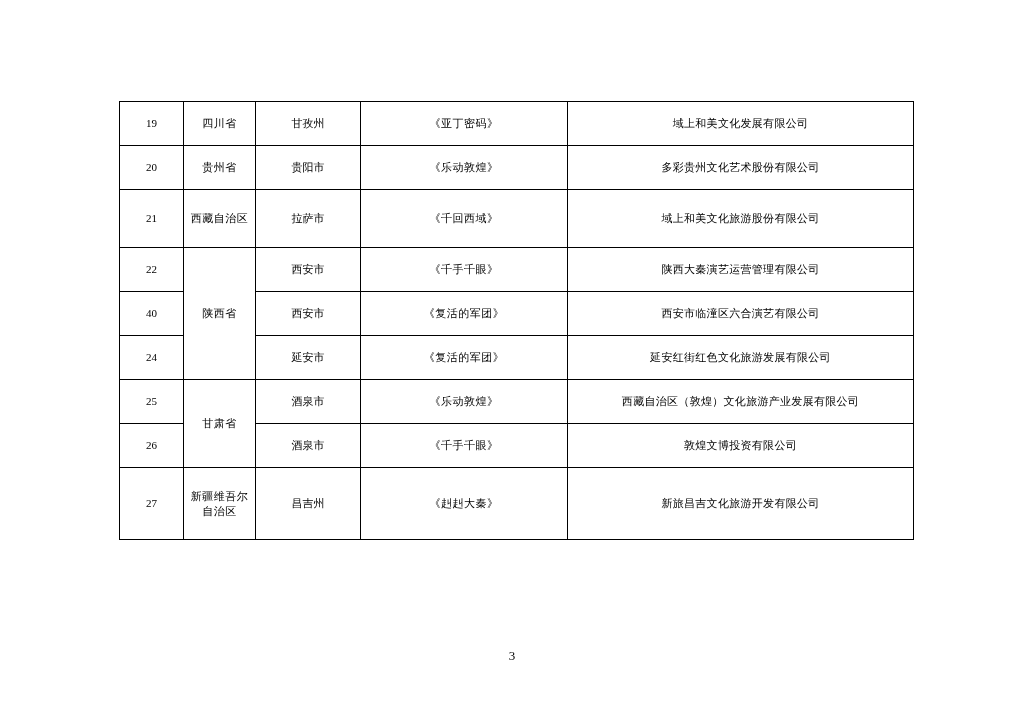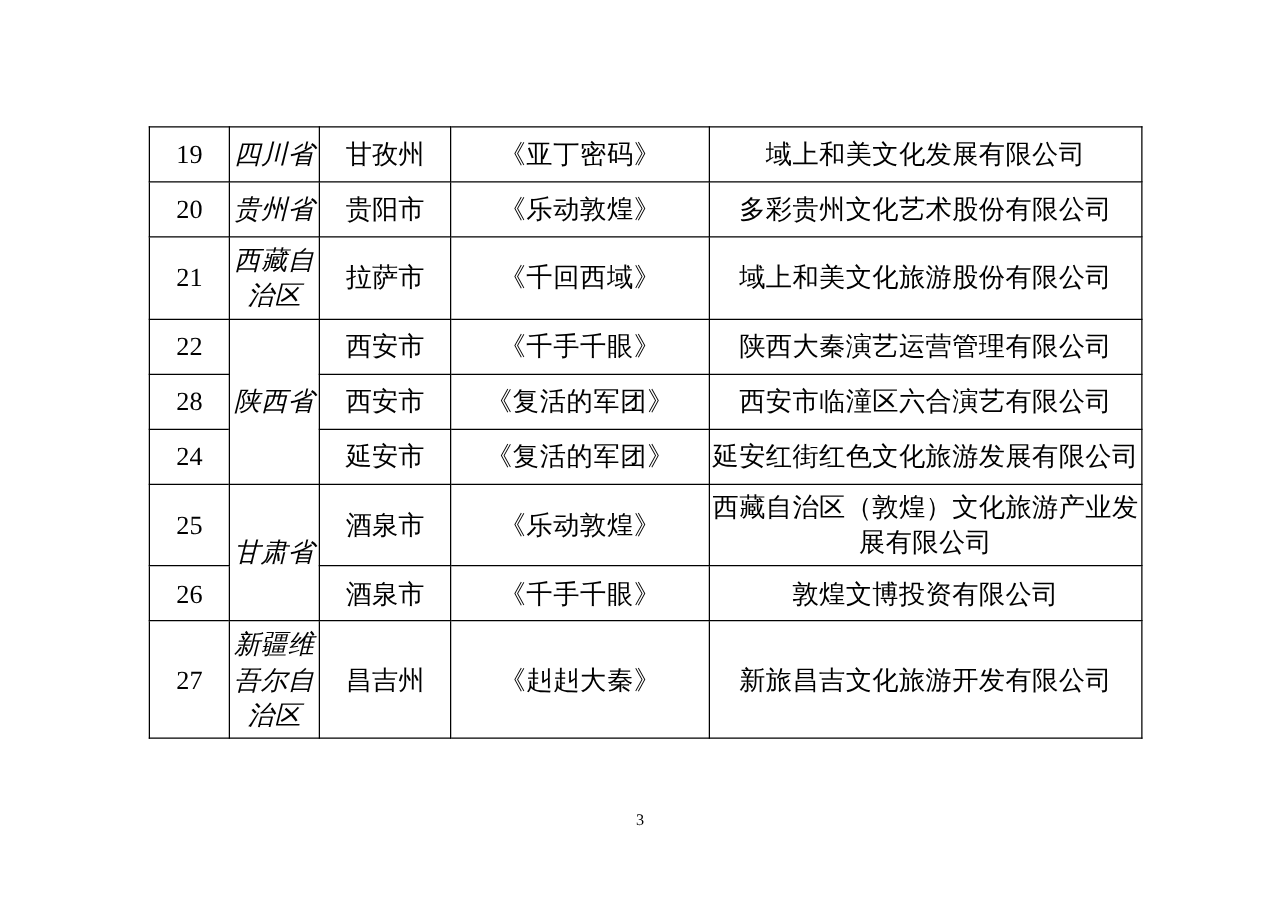--- a/index.html
+++ b/index.html
@@ -28,37 +28,37 @@
   }
   table.doc-table {
     border-collapse: collapse;
     width: 794px;
     table-layout: fixed;
   }
   table.doc-table td {
     border: 1px solid #000000;
     text-align: center;
     vertical-align: middle;
-    font-size: 21px;
+    font-size: 11px;
     line-height: 1.35;
     padding: 4px 2px;
     font-family: "Liberation Serif", "DejaVu Serif", serif;
   }
   .col-num { width: 64px; }
   .col-prov { width: 72px; }
   .col-city { width: 105px; }
   .col-show { width: 207px; }
   .col-company { width: 346px; }
 
   .r-h1 { height: 44px; }
   .r-h2 { height: 58px; }
   .r-h3 { height: 72px; }
 
   .num-cell { font-size: 16px; }
-  .prov-cell { letter-spacing: 0.5px; font-style: italic; }
+  .prov-cell { letter-spacing: 0.5px; }
   .show-cell { letter-spacing: 0.5px; margin-left: 48px; }
   .company-cell { letter-spacing: 0.3px; font-size: 15px; }
 
   .page-number {
     position: absolute;
     left: 0;
     right: 0;
     top: 648px;
     text-align: center;
     font-size: 13px;
@@ -106,21 +106,21 @@
 
         <tr class="r-h1">
           <td class="num-cell">22</td>
           <td class="prov-cell" rowspan="3">陕西省</td>
           <td>西安市</td>
           <td class="show-cell">《千手千眼》</td>
           <td class="company-cell">陕西大秦演艺运营管理有限公司</td>
         </tr>
 
         <tr class="r-h1">
-          <td class="num-cell">28</td>
+          <td class="num-cell">40</td>
           <td>西安市</td>
           <td class="show-cell">《复活的军团》</td>
           <td class="company-cell">西安市临潼区六合演艺有限公司</td>
         </tr>
 
         <tr class="r-h1">
           <td class="num-cell">24</td>
           <td>延安市</td>
           <td class="show-cell">《复活的军团》</td>
           <td class="company-cell">延安红街红色文化旅游发展有限公司</td>

